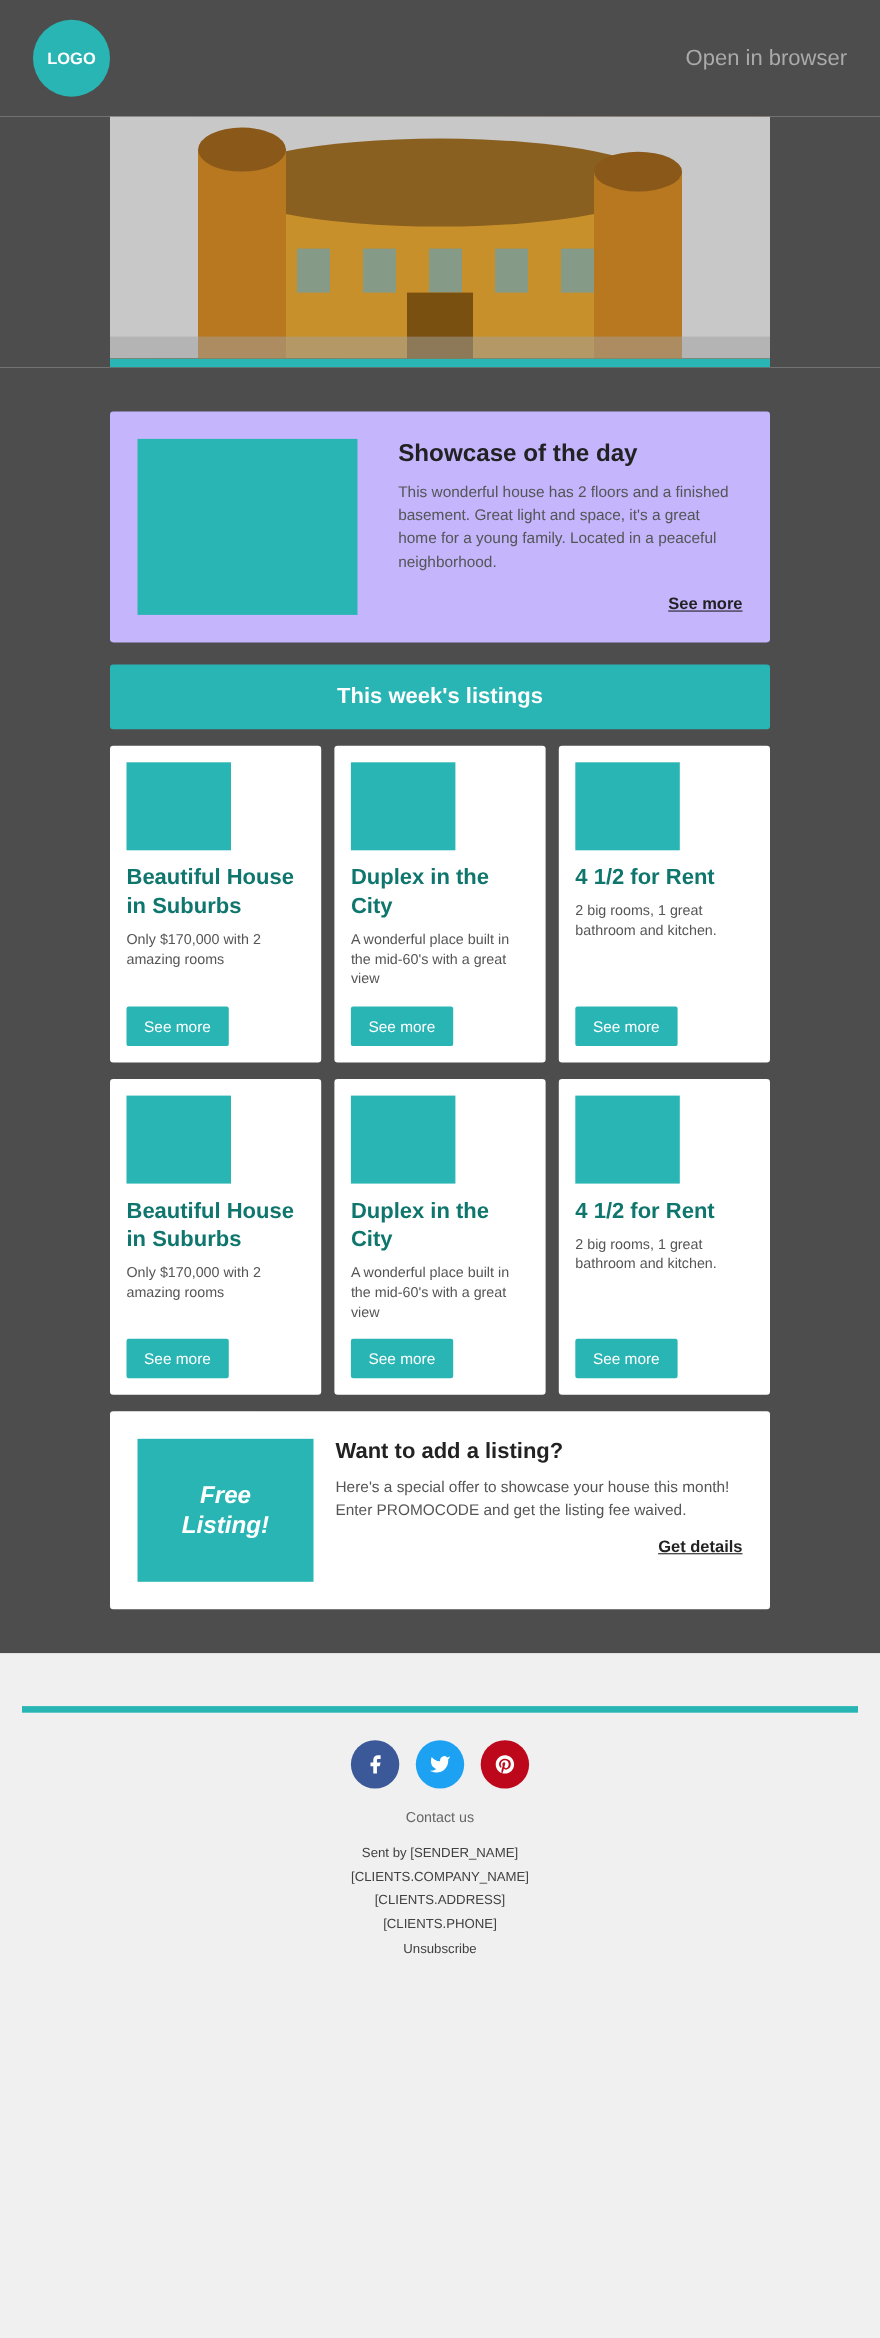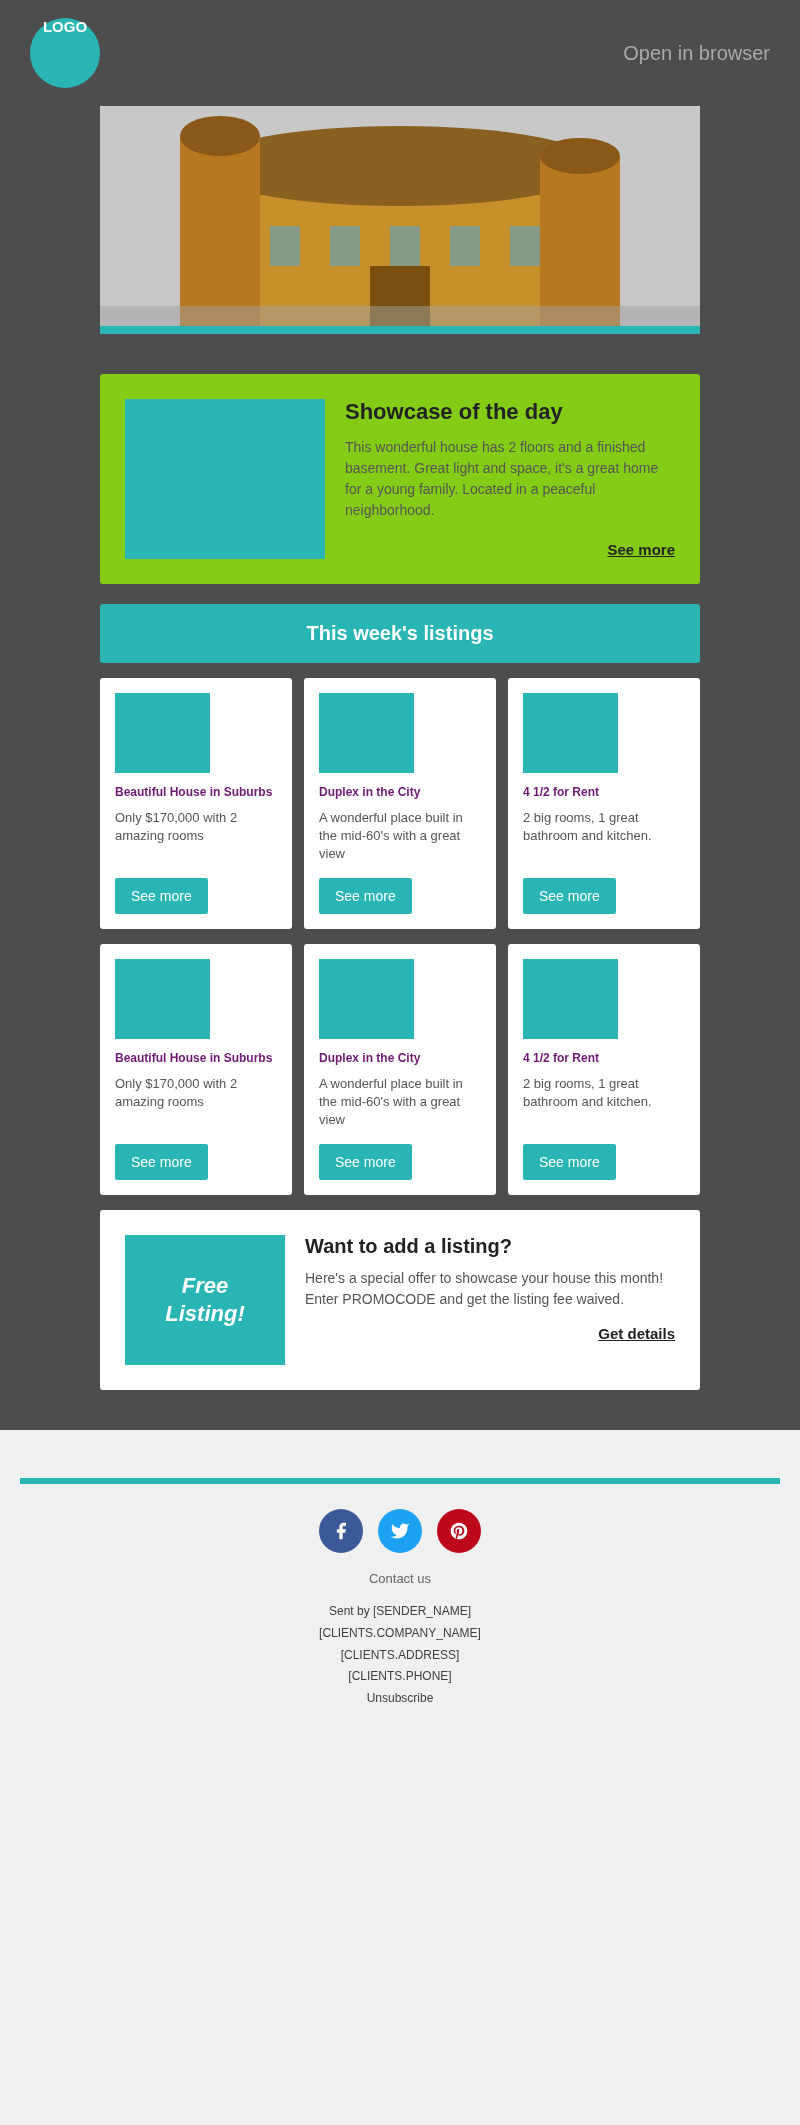--- a/index.html
+++ b/index.html
@@ -17,21 +17,21 @@
       display: flex;
       align-items: center;
       justify-content: space-between;
     }
     .logo-circle {
       background-color: #2ab5b5;
       width: 70px;
       height: 70px;
       border-radius: 50%;
       display: flex;
-      align-items: flex-start;
+      align-items: center;
       justify-content: center;
       color: white;
       font-weight: bold;
       font-size: 15px;
     }
     .open-in-browser {
       color: #aaa;
       font-size: 20px;
     }
 
@@ -66,26 +66,26 @@
     }
 
     
     .main-content {
       background-color: #4d4d4d;
       padding: 20px 100px;
     }
 
     
     .showcase-card {
-      background-color: #84cc16;
+      background-color: #c4b5fd;
       border-radius: 3px;
       padding: 25px;
       display: flex;
       flex-direction: row;
-      gap: 20px;
+      gap: 37px;
       margin-bottom: 20px;
     }
     .showcase-image {
       background-color: #2ab5b5;
       width: 200px;
       min-width: 200px;
       height: 160px;
       flex-shrink: 0;
     }
     .showcase-text {
@@ -139,23 +139,23 @@
       display: flex;
       flex-direction: column;
     }
     .listing-image {
       background-color: #2ab5b5;
       width: 95px;
       height: 80px;
       margin-bottom: 12px;
     }
     .listing-title {
-      font-size: 12px;
-      font-weight: bold;
-      color: #701a75;
+      font-size: 20px;
+      font-weight: bold;
+      color: #0f766e;
       margin-bottom: 8px;
       line-height: 1.3;
     }
     .listing-desc {
       font-size: 13px;
       color: #555;
       line-height: 1.4;
       margin-bottom: 15px;
       flex: 1;
     }

